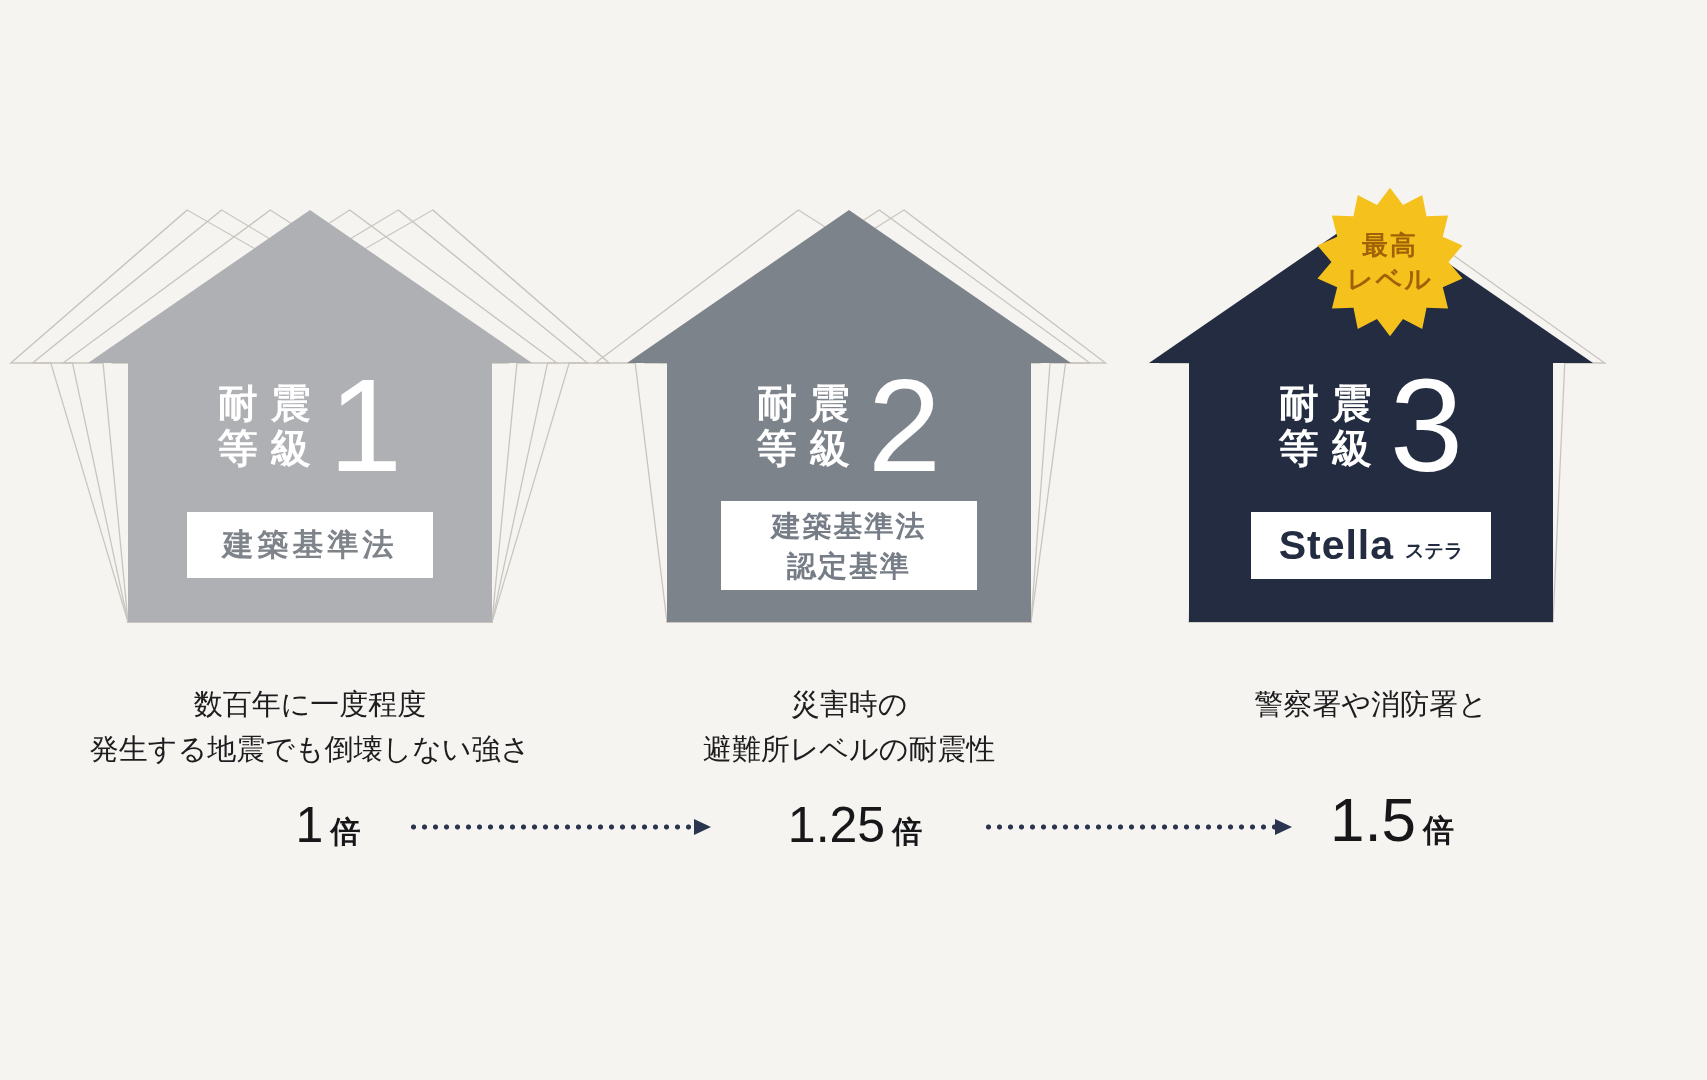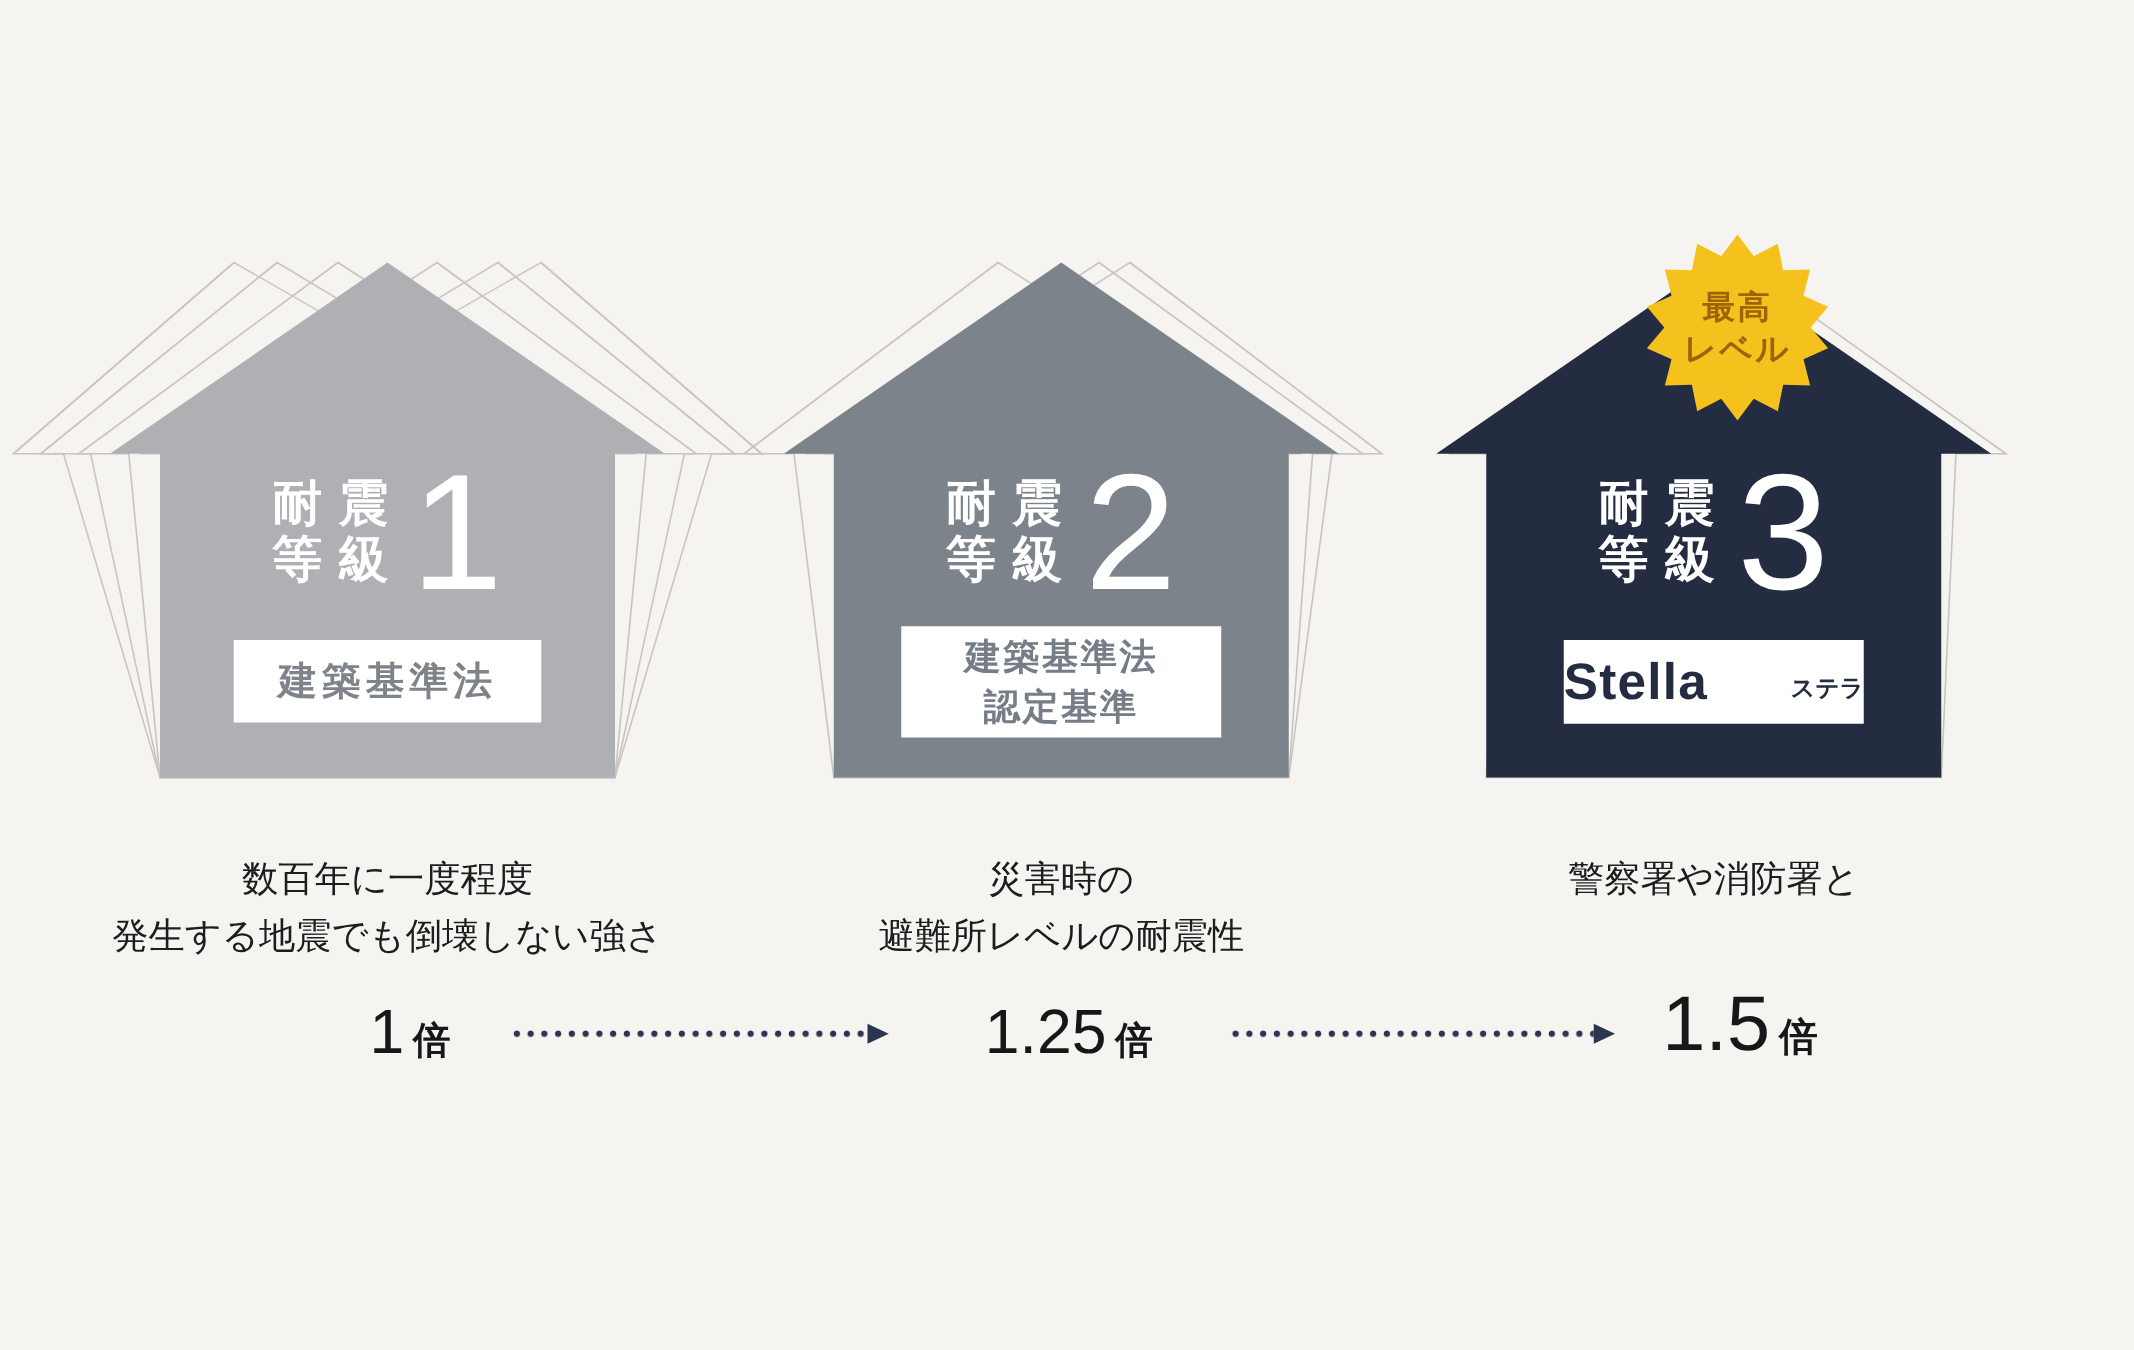--- a/index.html
+++ b/index.html
@@ -22,21 +22,21 @@
   .grade-prefix div { letter-spacing:13px; margin-right:-13px; }
   .grade-number { font-size:132px; line-height:104px; font-weight:400; }
 
   .standard-box {
     position:absolute; left:50%; transform:translateX(-50%);
     background:#ffffff; display:flex; flex-direction:column;
     justify-content:center; align-items:center; text-align:center; font-weight:bold;
   }
   #col1 .standard-box { top:512px; width:246px; height:66px; font-size:31px; letter-spacing:4px; color:#7f838a; }
   #col2 .standard-box { top:501px; width:256px; height:89px; font-size:29px; line-height:40px; letter-spacing:2px; color:#767d87; }
-  #col3 .standard-box { top:512px; width:240px; height:67px; flex-direction:row; color:#232c40;justify-content:space-between; }
+  #col3 .standard-box { top:512px; width:240px; height:67px; flex-direction:row; color:#232c40; }
   .brand-name { font-size:41px; font-weight:bold; letter-spacing:1px; }
   .brand-ruby { font-size:19px; font-weight:bold; margin-left:11px; margin-top:10px; }
 
   .badge { position:absolute; left:186px; top:183px; width:158px; height:158px; }
   .badge svg { position:absolute; left:0; top:0; width:158px; height:158px; overflow:visible; }
   .badge-text {
     position:absolute; left:0; top:0; width:158px; height:158px;
     display:flex; flex-direction:column; justify-content:center; align-items:center;
     color:#a16207; font-size:26px; line-height:34px; font-weight:bold; letter-spacing:2px; text-align:center;
   }

